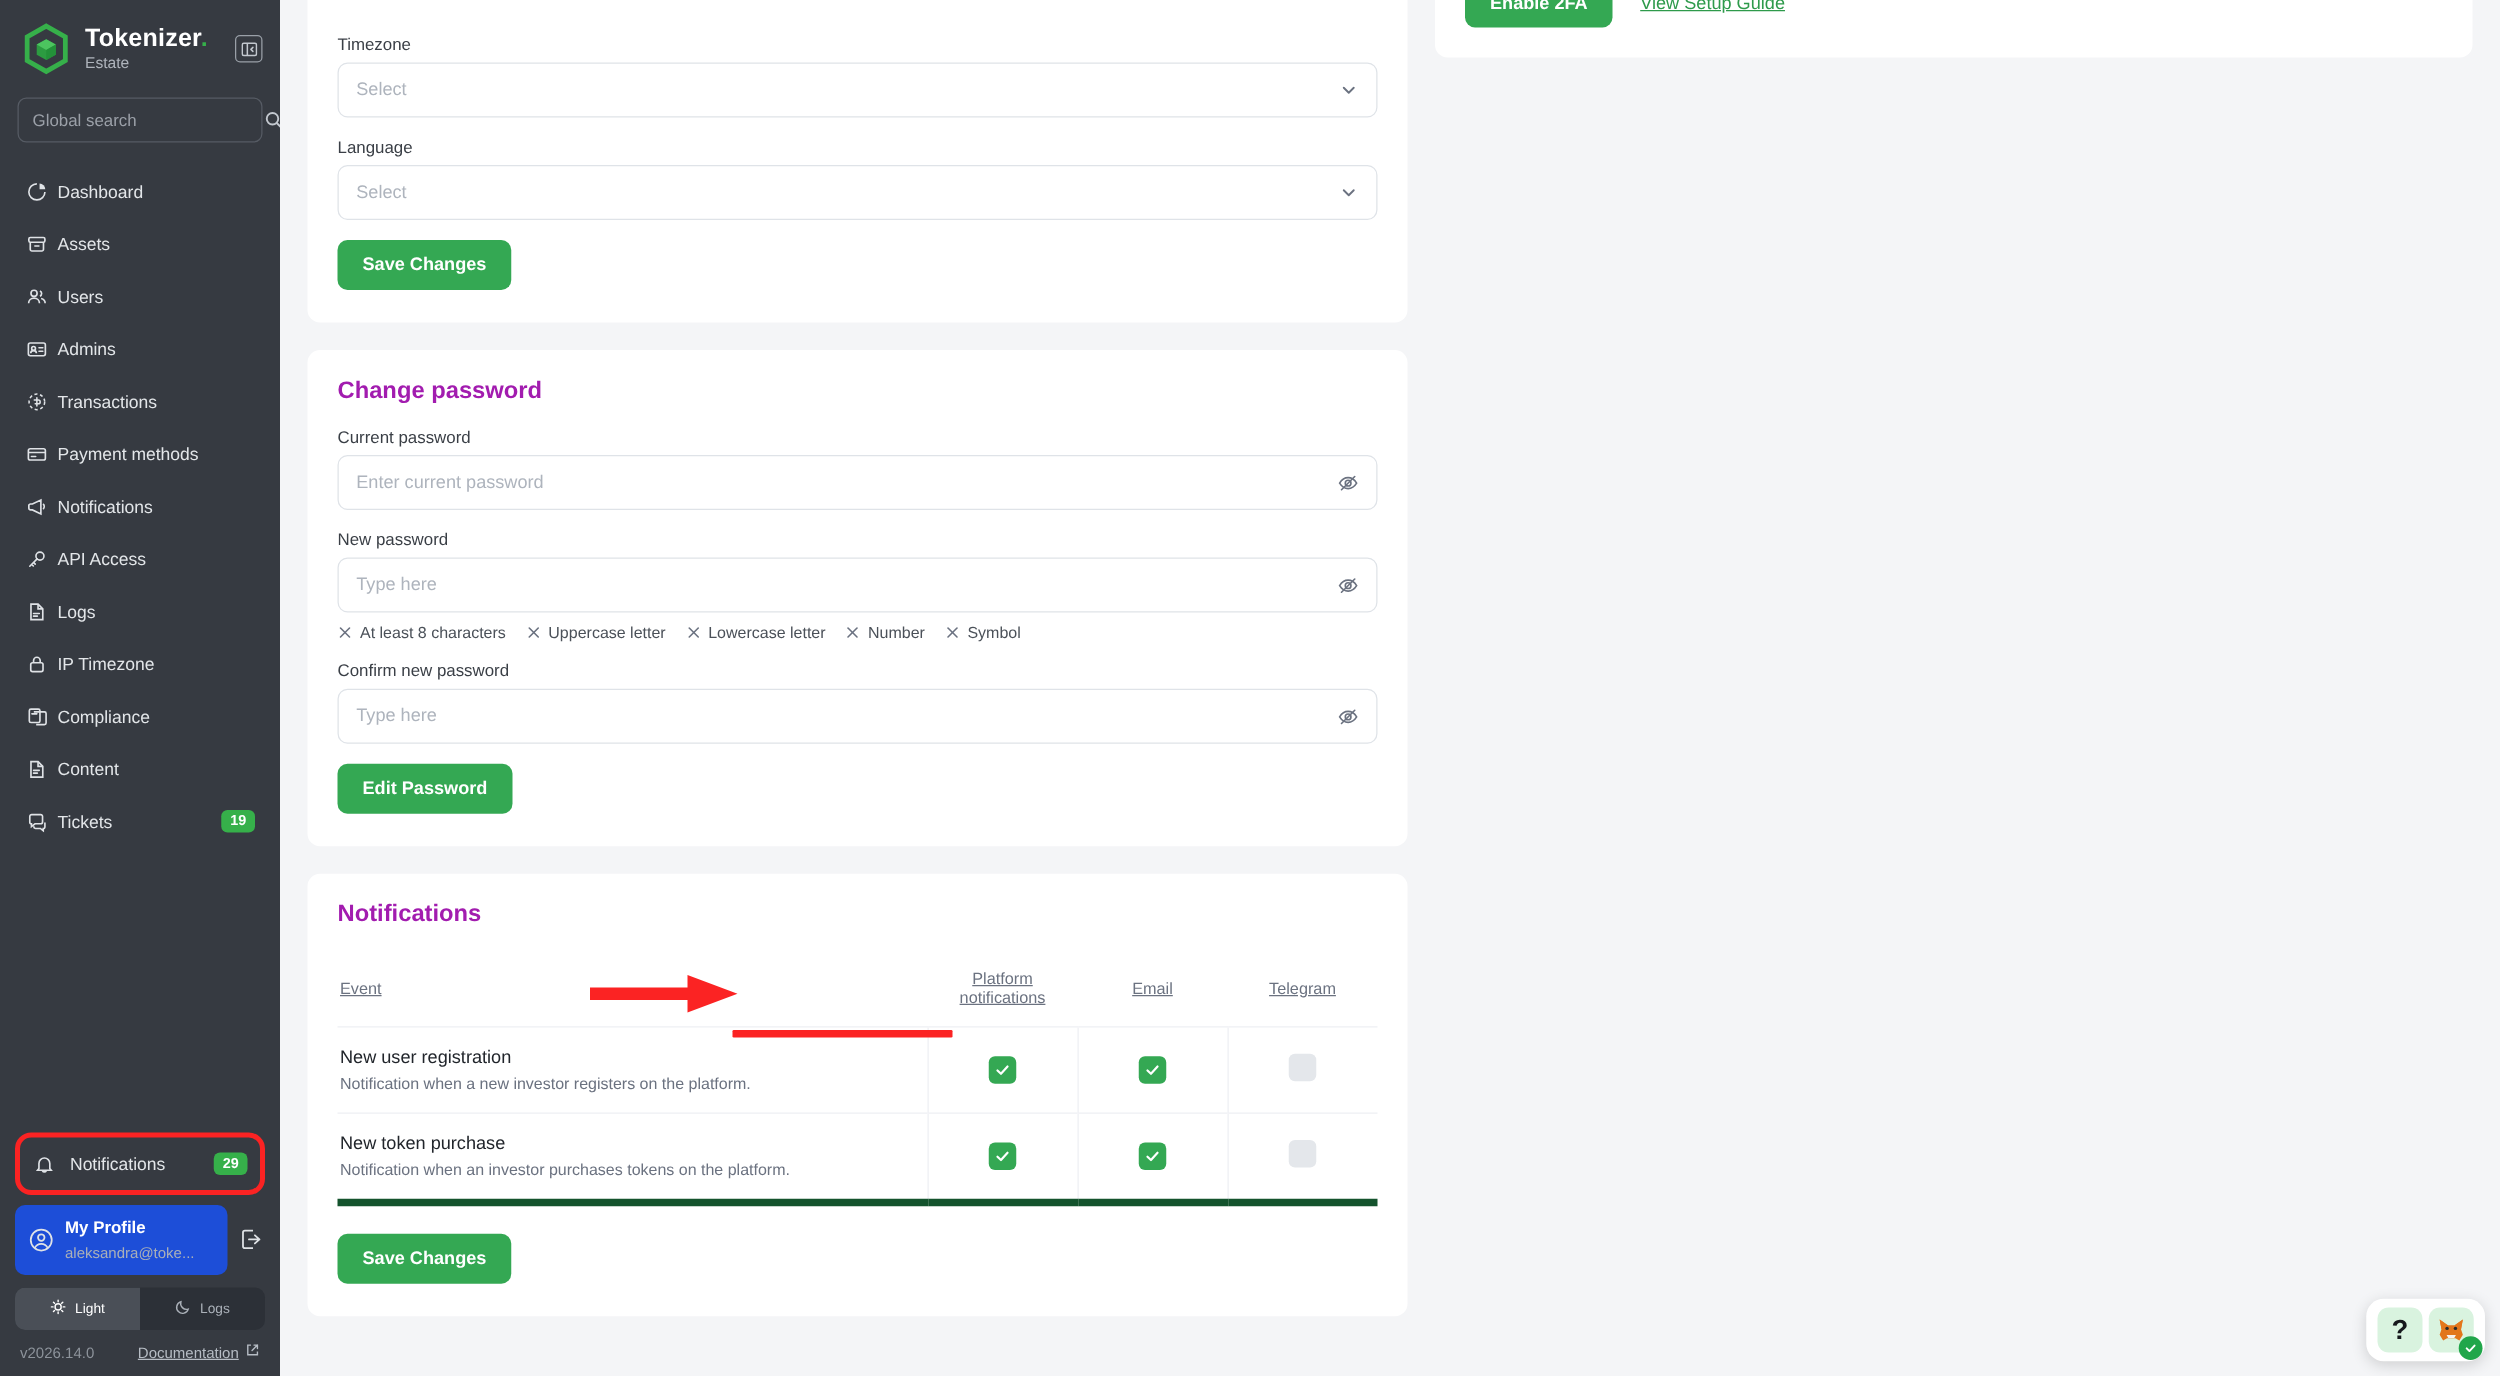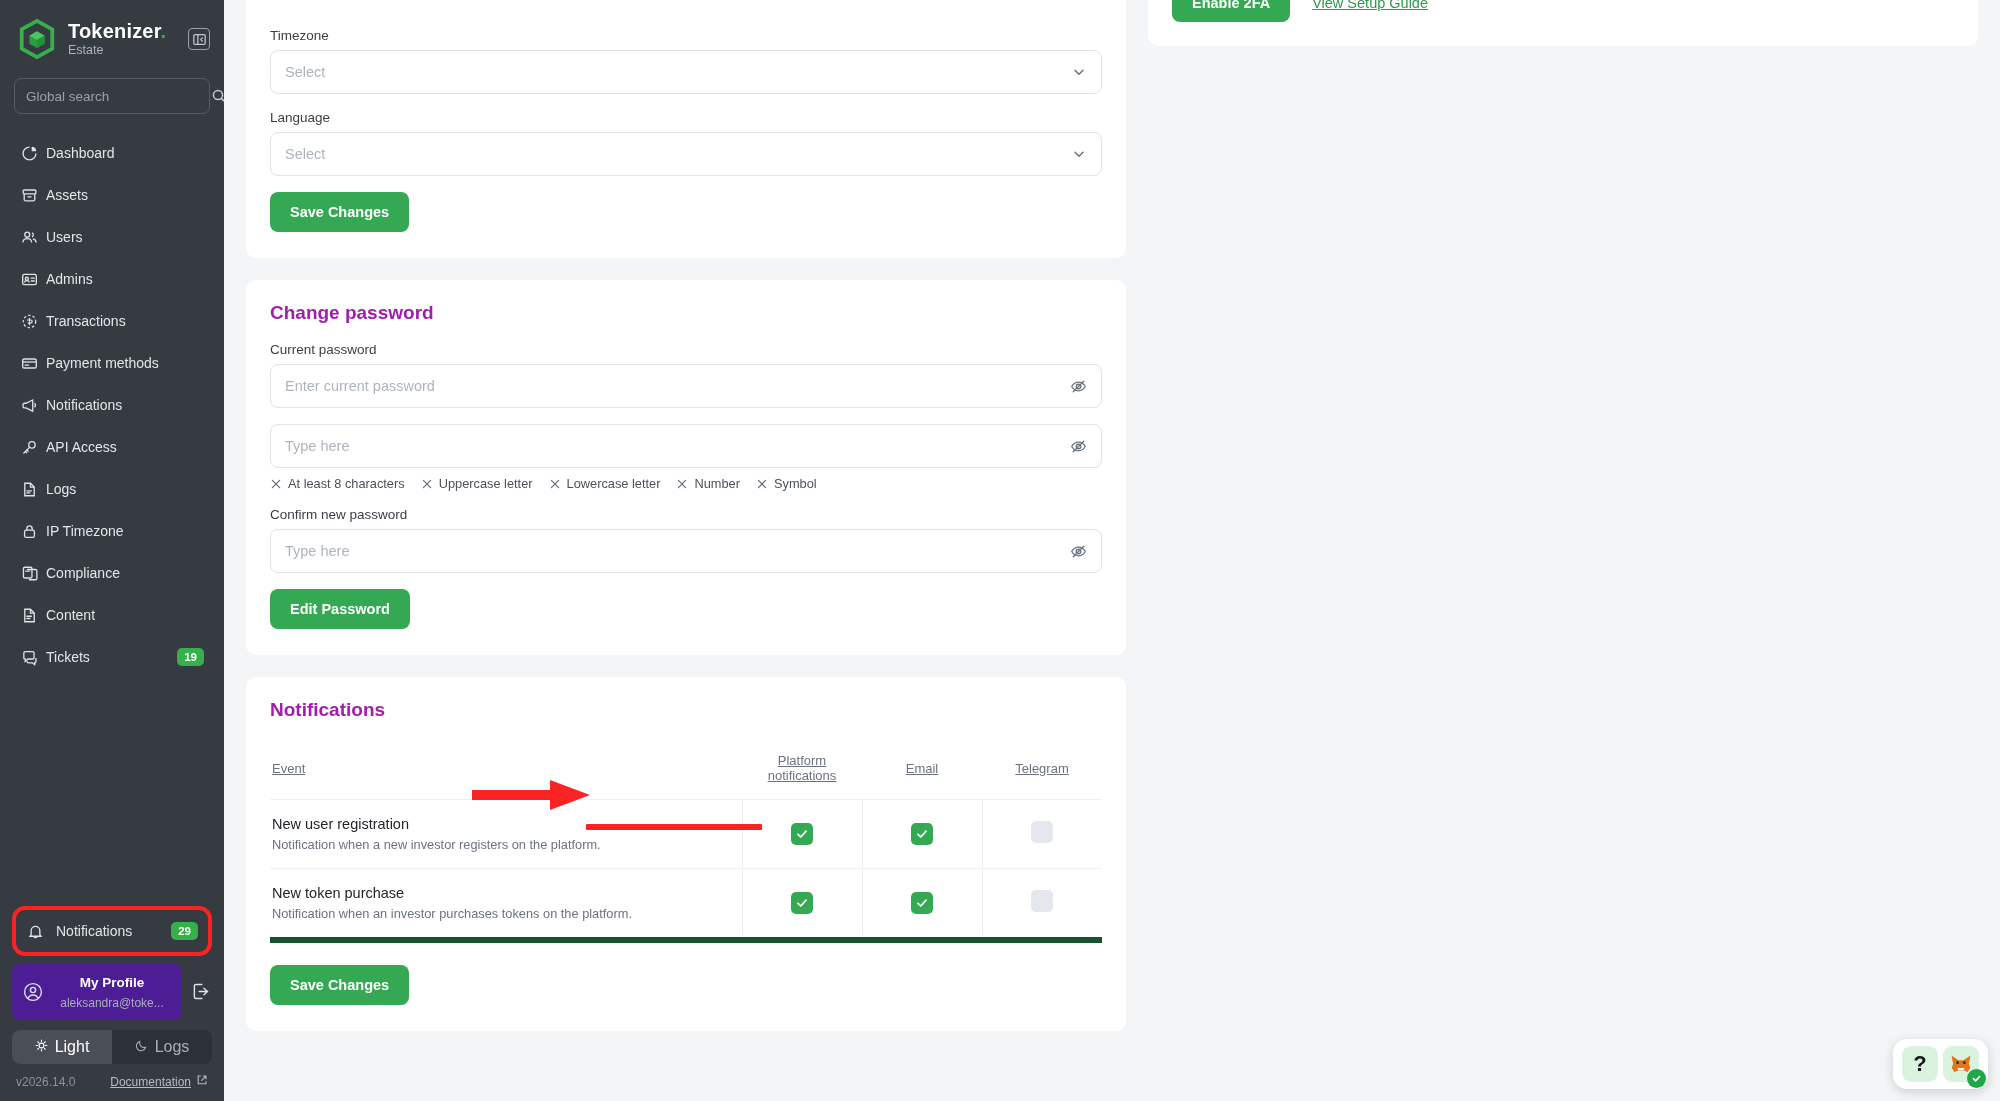--- a/index.html
+++ b/index.html
@@ -65,37 +65,36 @@
   }
   .annot-box {
     position: relative; border: 4px solid #fb2323; border-radius: 13px;
     margin: 0 2px 8px 2px;
   }
   .profile-row {
     display: flex; align-items: center; gap: 8px; margin: 2px 2px 10px 2px;
   }
   .profile-card {
     flex: 1; display: flex; align-items: center; gap: 8px;
-    background: #4c1d95; border-radius: 8px; padding: 8px 10px; cursor: pointer;
+    background: #1d4ed8; border-radius: 8px; padding: 8px 10px; cursor: pointer;
     min-width: 0;
-    text-align: center;
   }
   .avatar { width: 22px; height: 22px; flex: 0 0 22px; color: #dfe2e6; display: flex; }
   .profile-meta { min-width: 0; line-height: 1.25; }
   .profile-name { font-size: 13.5px; color: #ffffff; font-weight: 600; }
   .profile-mail { font-size: 12px; color: #aab0b8; white-space: nowrap; overflow: hidden; text-overflow: ellipsis; }
   .logout-btn { width: 22px; height: 22px; color: #dfe2e6; cursor: pointer; flex: 0 0 22px; display: flex; }
 
   .theme-toggle {
     display: flex; background: #2c3037; border-radius: 8px; overflow: hidden;
     margin: 0 2px 8px 2px;
   }
   .theme-opt {
     flex: 1; display: flex; align-items: center; justify-content: center; gap: 7px;
-    height: 34px; font-size: 16px; color: #aab0b8; cursor: pointer;
+    height: 34px; font-size: 11px; color: #aab0b8; cursor: pointer;
   }
   .theme-opt.active { background: #4a4f57; color: #ffffff; }
 
   .footer-row {
     display: flex; align-items: center; justify-content: space-between;
     padding: 2px 6px 2px 6px; font-size: 12px; color: #8d939b;
   }
   .doc-link { display: flex; align-items: center; gap: 5px; color: #b6bcc4; text-decoration: underline; cursor: pointer; }
 
   
@@ -502,20 +501,21 @@
                 <svg viewBox="0 0 18 18" width="17" height="17" fill="none" stroke="#6b7280" stroke-width="1.4">
                   <path d="M1.8 9 S4.6 4.4 9 4.4 S16.2 9 16.2 9 S13.4 13.6 9 13.6 S1.8 9 1.8 9 Z"></path>
                   <circle cx="9" cy="9" r="2.4"></circle>
                   <line x1="3.4" y1="14.6" x2="14.6" y2="3.4" stroke-linecap="round"></line>
                 </svg>
               </span>
             </div>
           </div>
 
           <div class="field" style="margin-bottom:8px;">
+            <label class="field-label">New password</label>
             <div class="control">
               <input type="password" placeholder="Type here" style="">
               <span class="tail">
                 <svg viewBox="0 0 18 18" width="17" height="17" fill="none" stroke="#6b7280" stroke-width="1.4">
                   <path d="M1.8 9 S4.6 4.4 9 4.4 S16.2 9 16.2 9 S13.4 13.6 9 13.6 S1.8 9 1.8 9 Z"></path>
                   <circle cx="9" cy="9" r="2.4"></circle>
                   <line x1="3.4" y1="14.6" x2="14.6" y2="3.4" stroke-linecap="round"></line>
                 </svg>
               </span>
             </div>

